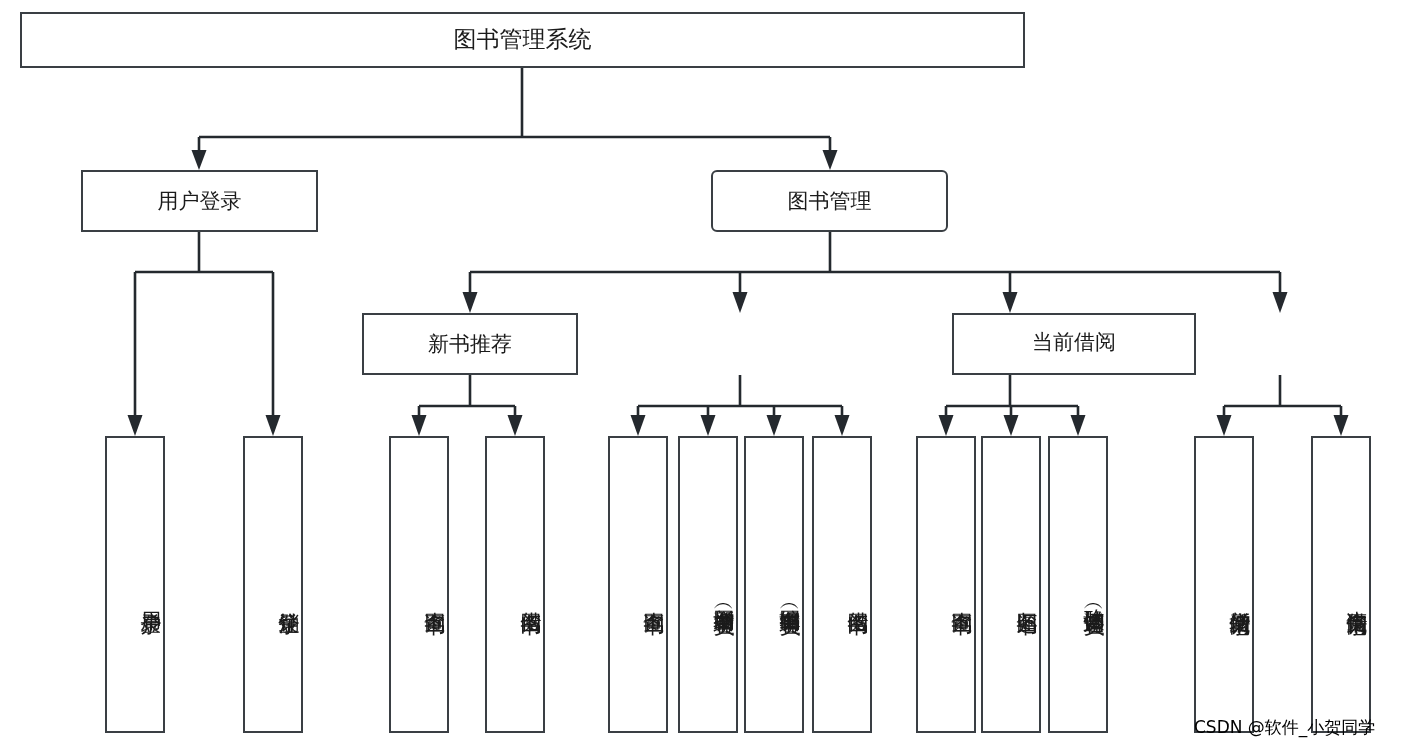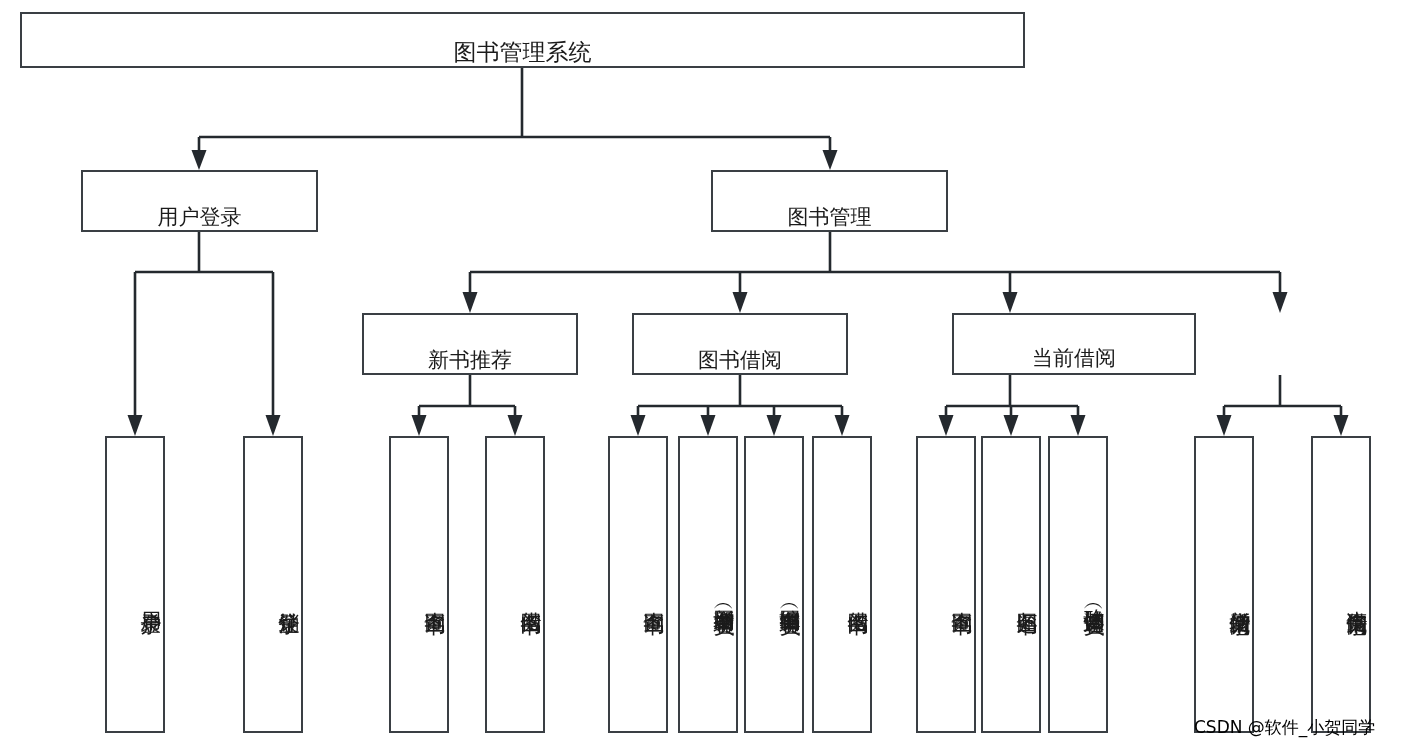--- a/index.html
+++ b/index.html
@@ -37,21 +37,21 @@
     fill: #24292e;
   }
 
   
   .node {
     position: absolute;
     box-sizing: border-box;
     background: #ffffff;
     border: 2.6px solid #3a3f44;
     display: flex;
-    align-items: flex-end;
+    align-items: center;
     justify-content: center;
     color: #1b1b1b;
     line-height: 1.18;
     text-align: center;
   }
   .node.root {
     font-size: 23px;
   }
   .node.branch {
     font-size: 21px;
@@ -155,31 +155,28 @@
   </svg>
 
   <div class="node root" style="left:20px; top:12px; width:1005px; height:56px;">
     <span class="label">图书管理系统</span>
   </div>
 
   <div class="node branch" style="left:81px; top:170px; width:237px; height:62px;">
     <span class="label">用户登录</span>
   </div>
 
-  <div class="node branch" style="left:711px; top:170px; width:237px; height:62px;">
+  <div class="node branch" style="left:711px; top:170px; width:237px; height:62px;border-radius:6px;">
     <span class="label">图书管理</span>
   </div>
 
   <div class="node branch" style="left:362px; top:313px; width:216px; height:62px;">
     <span class="label">新书推荐</span>
   </div>
 
-  <div class="node branch" style="left:632px; top:313px; width:216px; height:62px;">
-    <span class="label">图书借阅</span>
-  </div>
 
   <div class="node branch" style="left:952px; top:313px; width:244px; height:62px;font-family:Liberation Mono, monospace;">
     <span class="label">当前借阅</span>
   </div>
 
 
   <div class="node leaf" style="left:105px; top:436px; width:60px; height:297px;">
     <span class="label">用户登录</span>
   </div>
   <div class="node leaf" style="left:243px; top:436px; width:60px; height:297px;">

